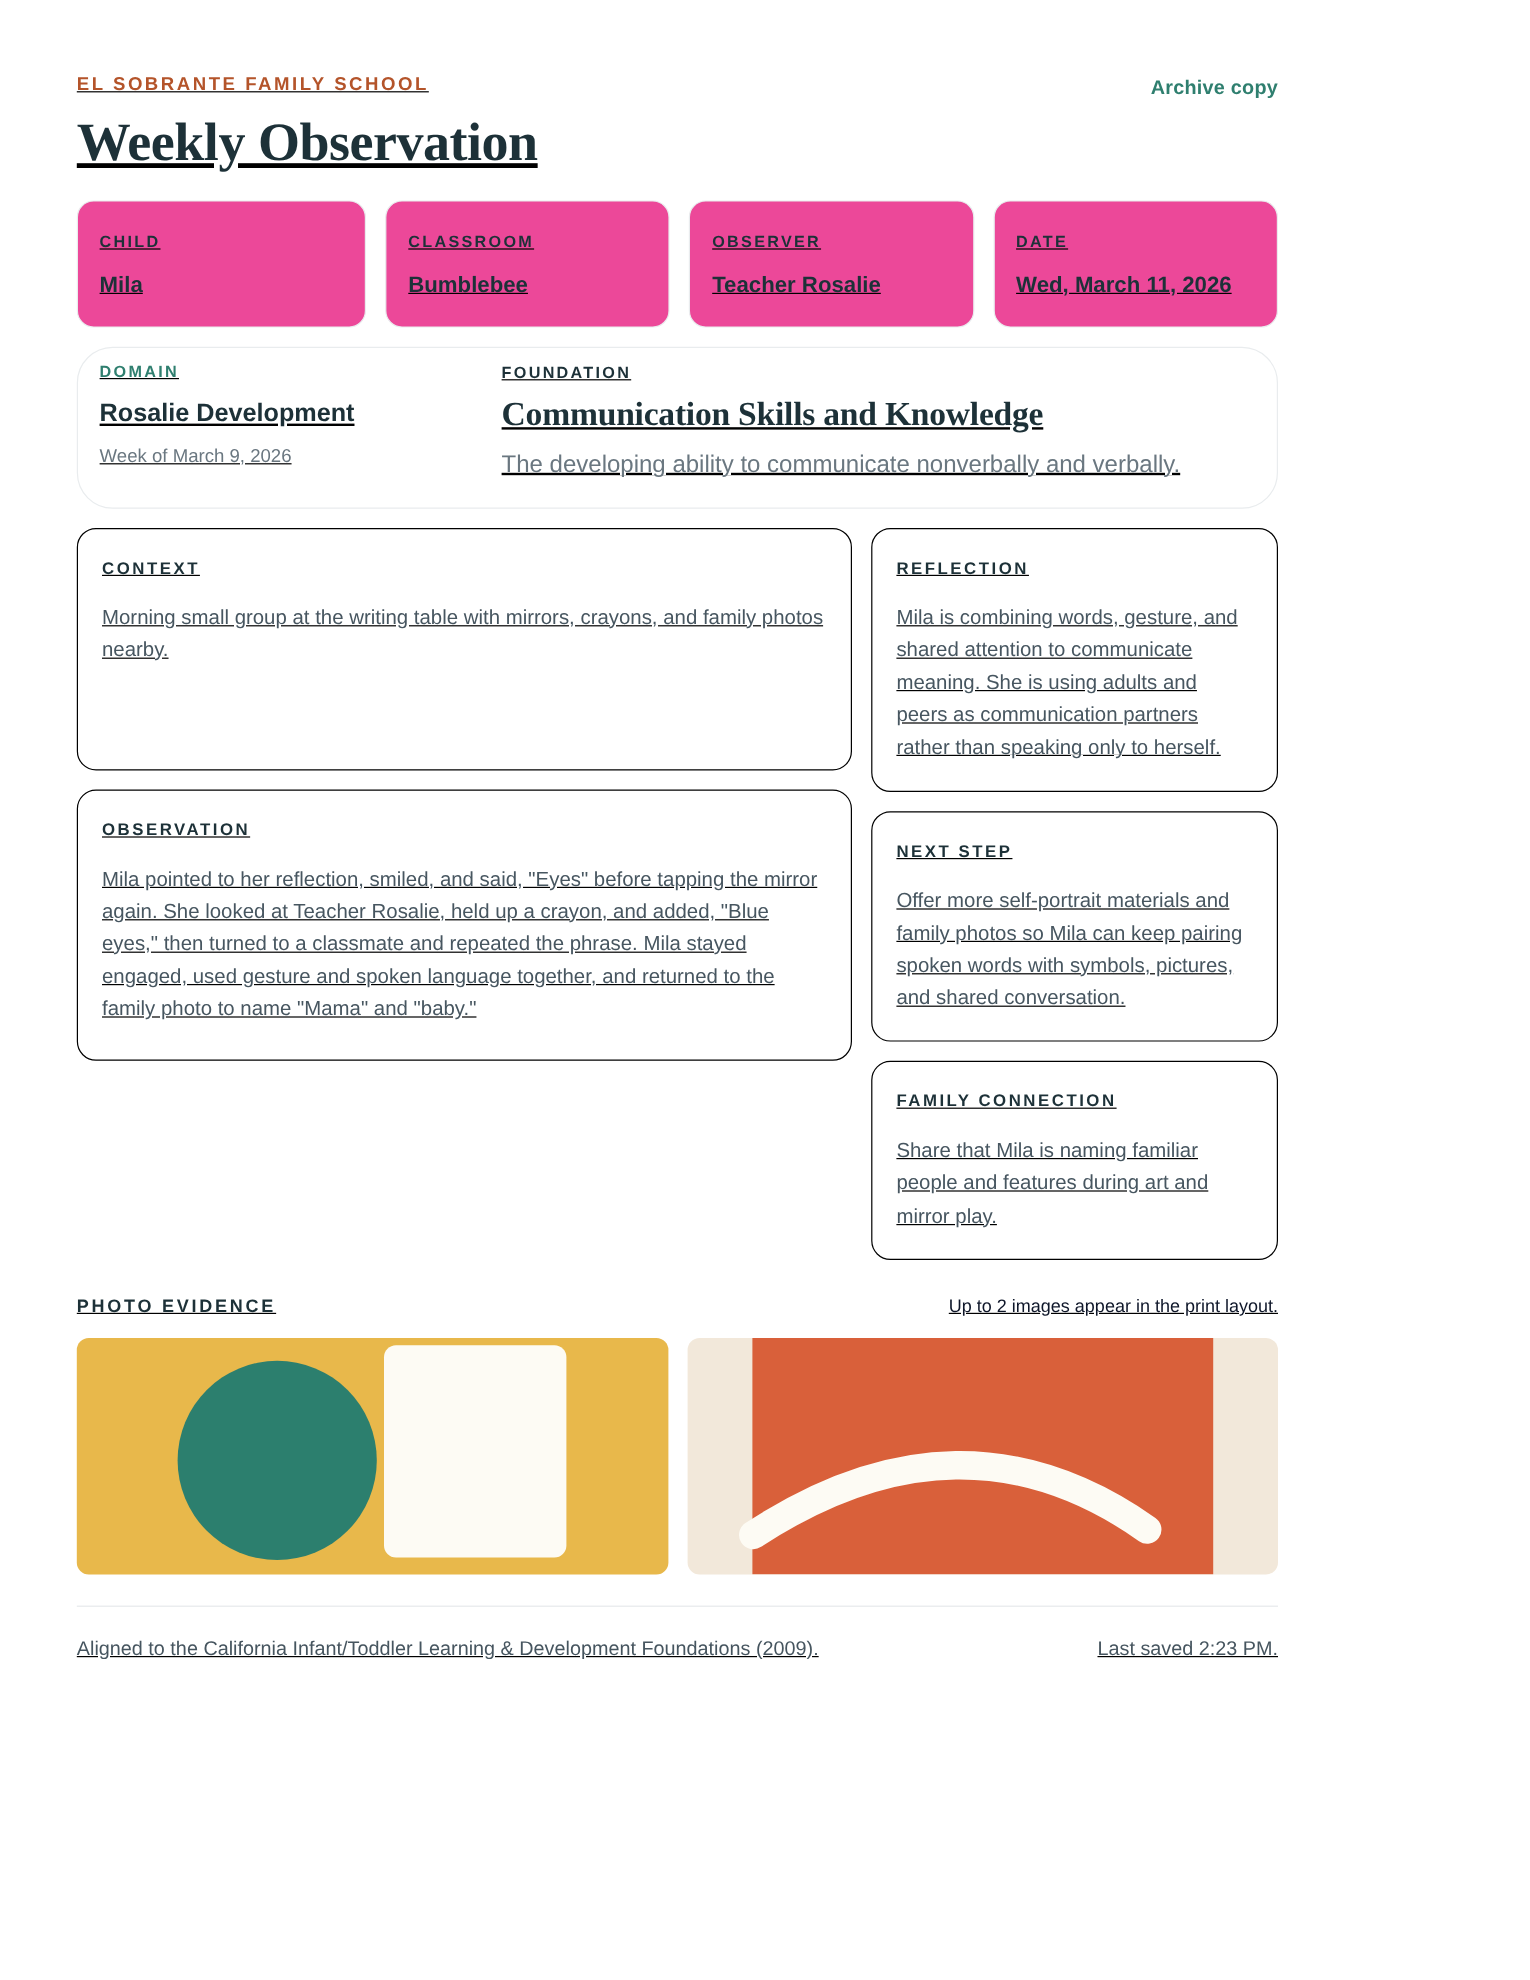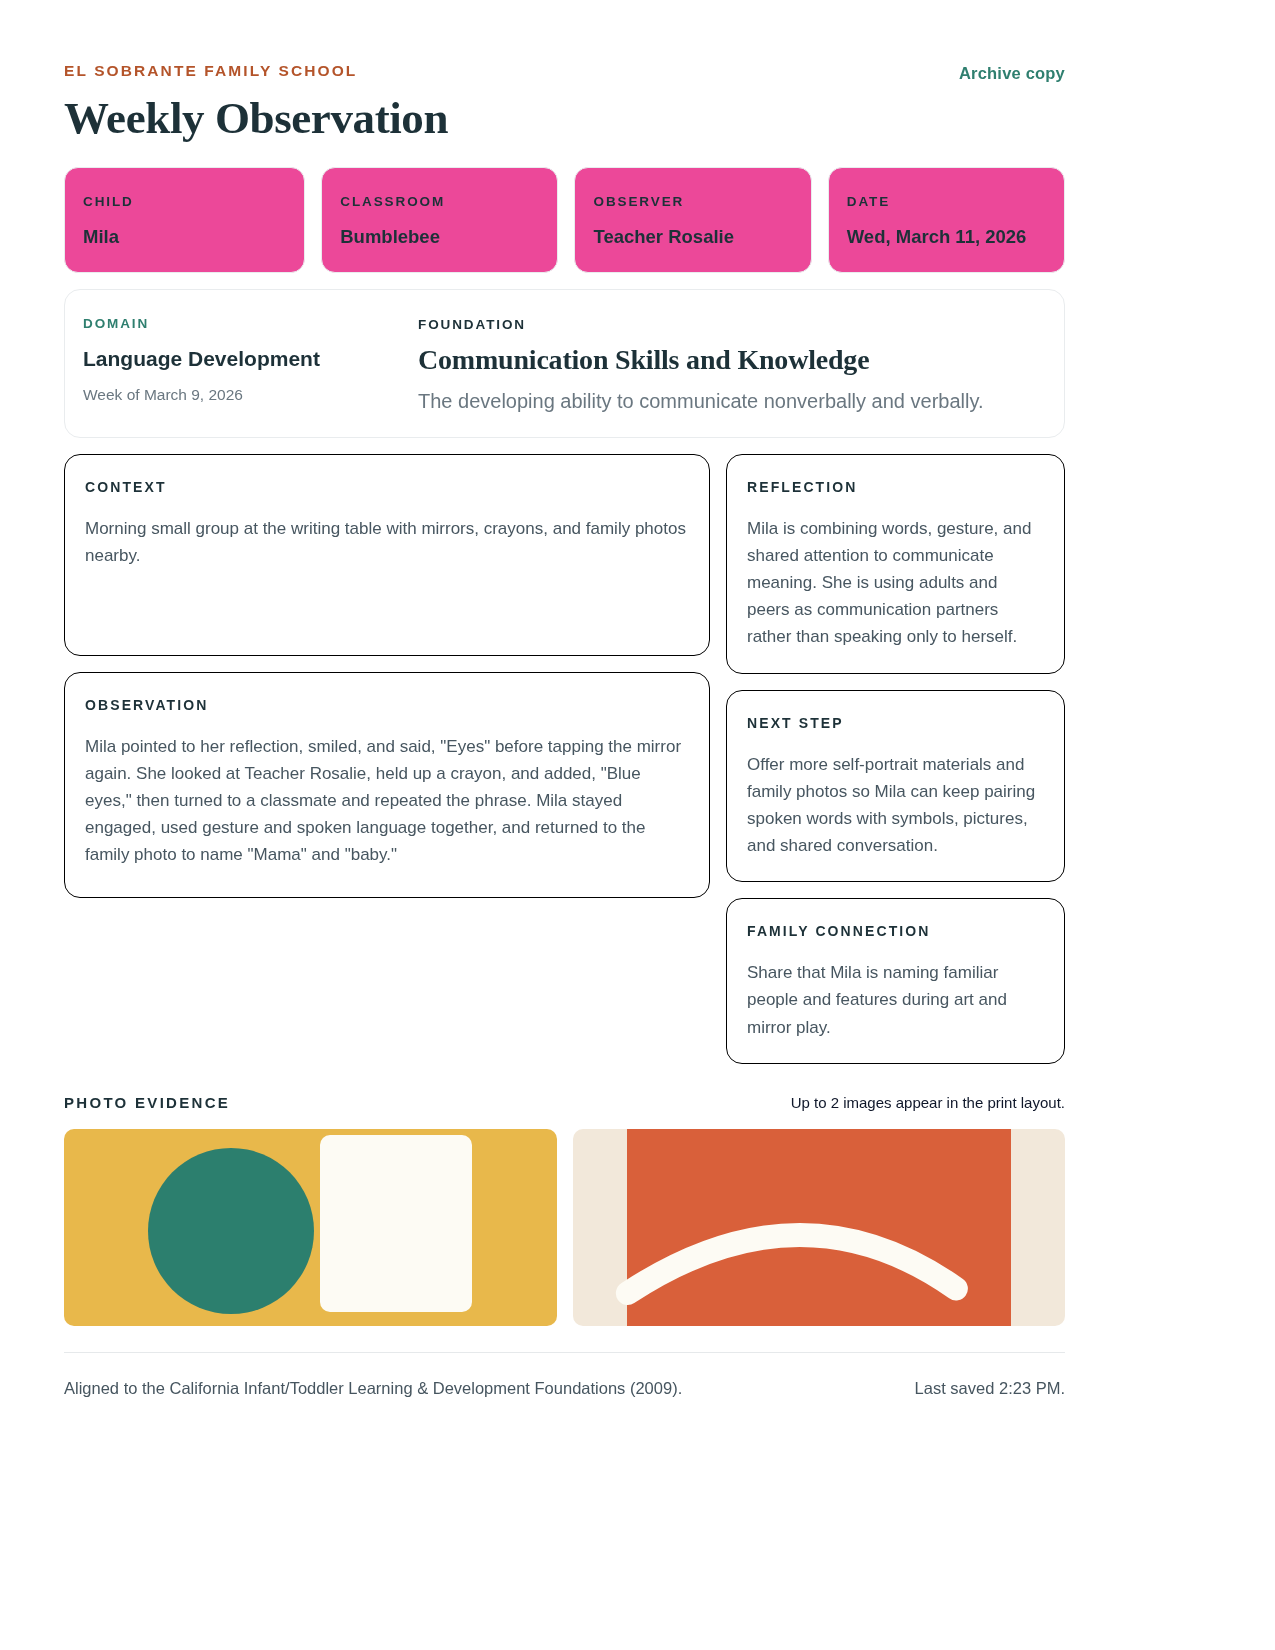--- a/index.html
+++ b/index.html
@@ -2,21 +2,21 @@
 <html><head>
 <meta charset="utf-8">
 <style>
   * { box-sizing: border-box; margin: 0; padding: 0; }
   html, body {
     width: 1275px; height: 1650px;
     background: #ffffff;
     font-family: "Liberation Sans", sans-serif;
     -webkit-font-smoothing: antialiased;
   }
-  .page { position: relative; width: 1129px; height: 1650px; padding: 0 64px; }
+  .page { position: relative; width: 1129px; height: 1650px; padding: 0 64px; text-decoration: underline; }
 
   
   .masthead { padding-top: 62px; position: relative; }
   .school {
     font-size: 15.5px; font-weight: bold; letter-spacing: 2.1px;
     color: #B4542A; text-transform: uppercase;
   }
   .archive {
     position: absolute; right: 0; top: 64px;
     font-size: 16.5px; font-weight: bold; color: #2F7F6F; letter-spacing: .2px;
@@ -39,22 +39,22 @@
     font-size: 13.5px; font-weight: bold; letter-spacing: 1.9px;
     color: #1D3138; text-transform: uppercase;
   }
   .meta-value {
     margin-top: 17px; font-size: 18.5px; font-weight: bold; color: #1D3138;
     white-space: nowrap;
   }
 
   
   .band {
-    margin-top: 16px; border: 1px solid #E9ECEE; border-radius: 16px;
-    background: #fff; padding: 26px 18px 24px 18px;
+    margin-top: 16px; border: 1px solid #E9ECEE; border-radius: 30px;
+    background: #fff; padding: 12px 18px 24px 18px;
     display: flex; gap: 0;
   }
   .band-left { width: 335px; flex: none; }
   .band-right { flex: 1 1 auto; padding-top: 1px; }
   .band-eyebrow {
     font-size: 13.5px; font-weight: bold; letter-spacing: 1.9px; text-transform: uppercase;
   }
   .band-eyebrow.teal { color: #2F7F6F; }
   .band-eyebrow.dark { color: #1D3138; }
   .domain-name {
@@ -157,21 +157,21 @@
     </div>
     <div class="meta-card">
       <div class="meta-label">DATE</div>
       <div class="meta-value">Wed, March 11, 2026</div>
     </div>
   </div>
 
   <div class="band">
     <div class="band-left">
       <div class="band-eyebrow teal">DOMAIN</div>
-      <div class="domain-name">Language Development</div>
+      <div class="domain-name">Rosalie Development</div>
       <div class="domain-sub">Week of March 9, 2026</div>
     </div>
     <div class="band-right">
       <div class="band-eyebrow dark">FOUNDATION</div>
       <div class="foundation-name">Communication Skills and Knowledge</div>
       <div class="foundation-desc">The developing ability to communicate nonverbally and verbally.</div>
     </div>
   </div>
 
   <div class="cols">

